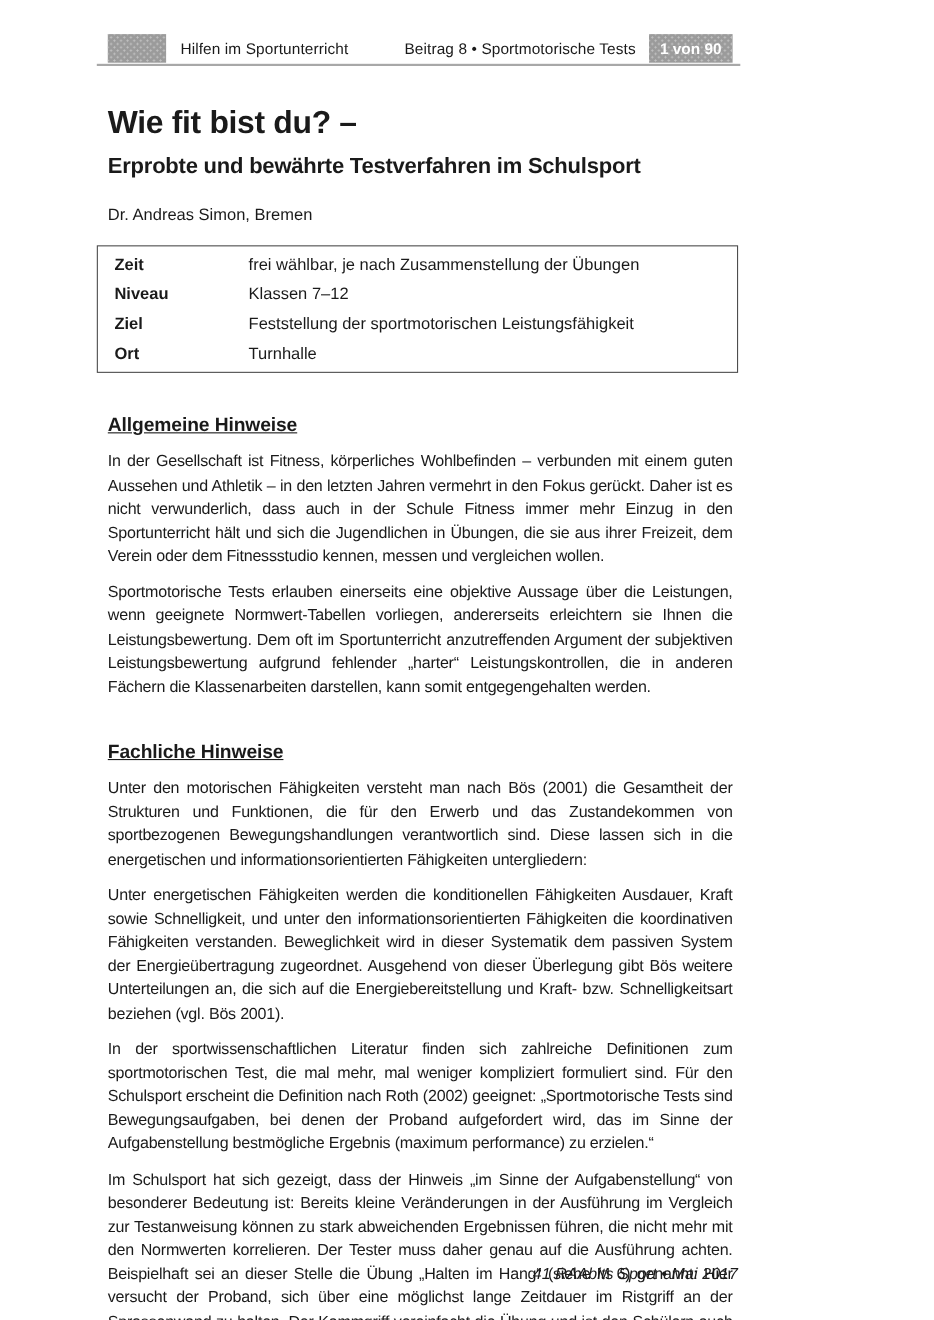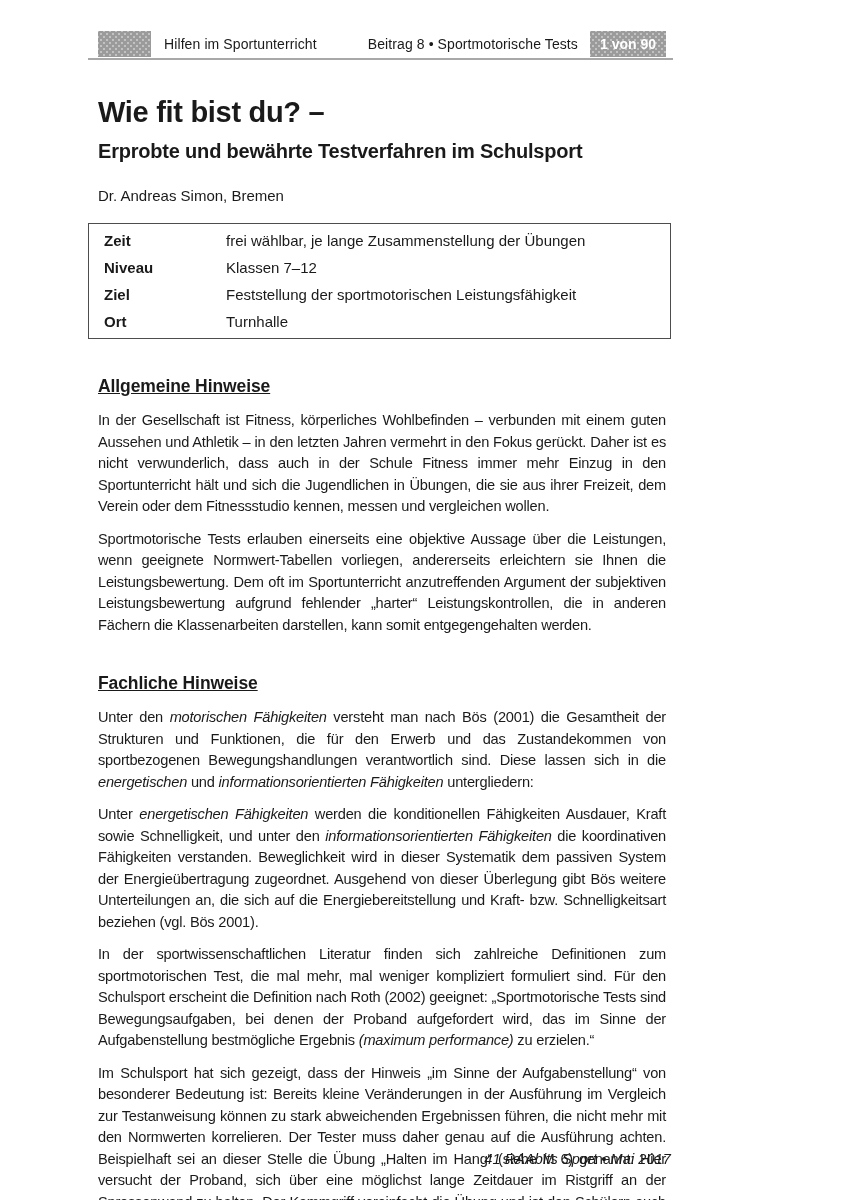--- a/index.html
+++ b/index.html
@@ -85,21 +85,21 @@
   }
   section p {
     margin: 11px 0;
     font-size: 14.6px;
     line-height: 21.5px;
     letter-spacing: -0.2px;
     text-align: justify;
     hyphens: auto;
     -webkit-hyphens: auto;
   }
-  .it { font-style: italic; }
+  .it { }
   
   .footer {
     position: absolute;
     right: 81px; bottom: 33px;
     font-size: 14.5px;
     font-style: italic;
     letter-spacing: 0.1px;
   }
 </style>
 </head>
@@ -117,21 +117,21 @@
   <div class="rule"></div>
 
   <h1>Wie fit bist du? –</h1>
   <h2>Erprobte und bewährte Testverfahren im Schulsport</h2>
   <div class="author">Dr. Andreas Simon, Bremen</div>
 
   <table class="info">
     <tbody>
         <tr>
           <td class="lbl">Zeit</td>
-          <td class="val">frei wählbar, je lange Zusammenstellung der Übungen</td>
+          <td class="val">frei wählbar, je nach Zusammenstellung der Übungen</td>
         </tr>
         <tr>
           <td class="lbl">Niveau</td>
           <td class="val">Klassen 7–12</td>
         </tr>
         <tr>
           <td class="lbl">Ziel</td>
           <td class="val">Feststellung der sportmotorischen Leistungsfähigkeit</td>
         </tr>
         <tr>

